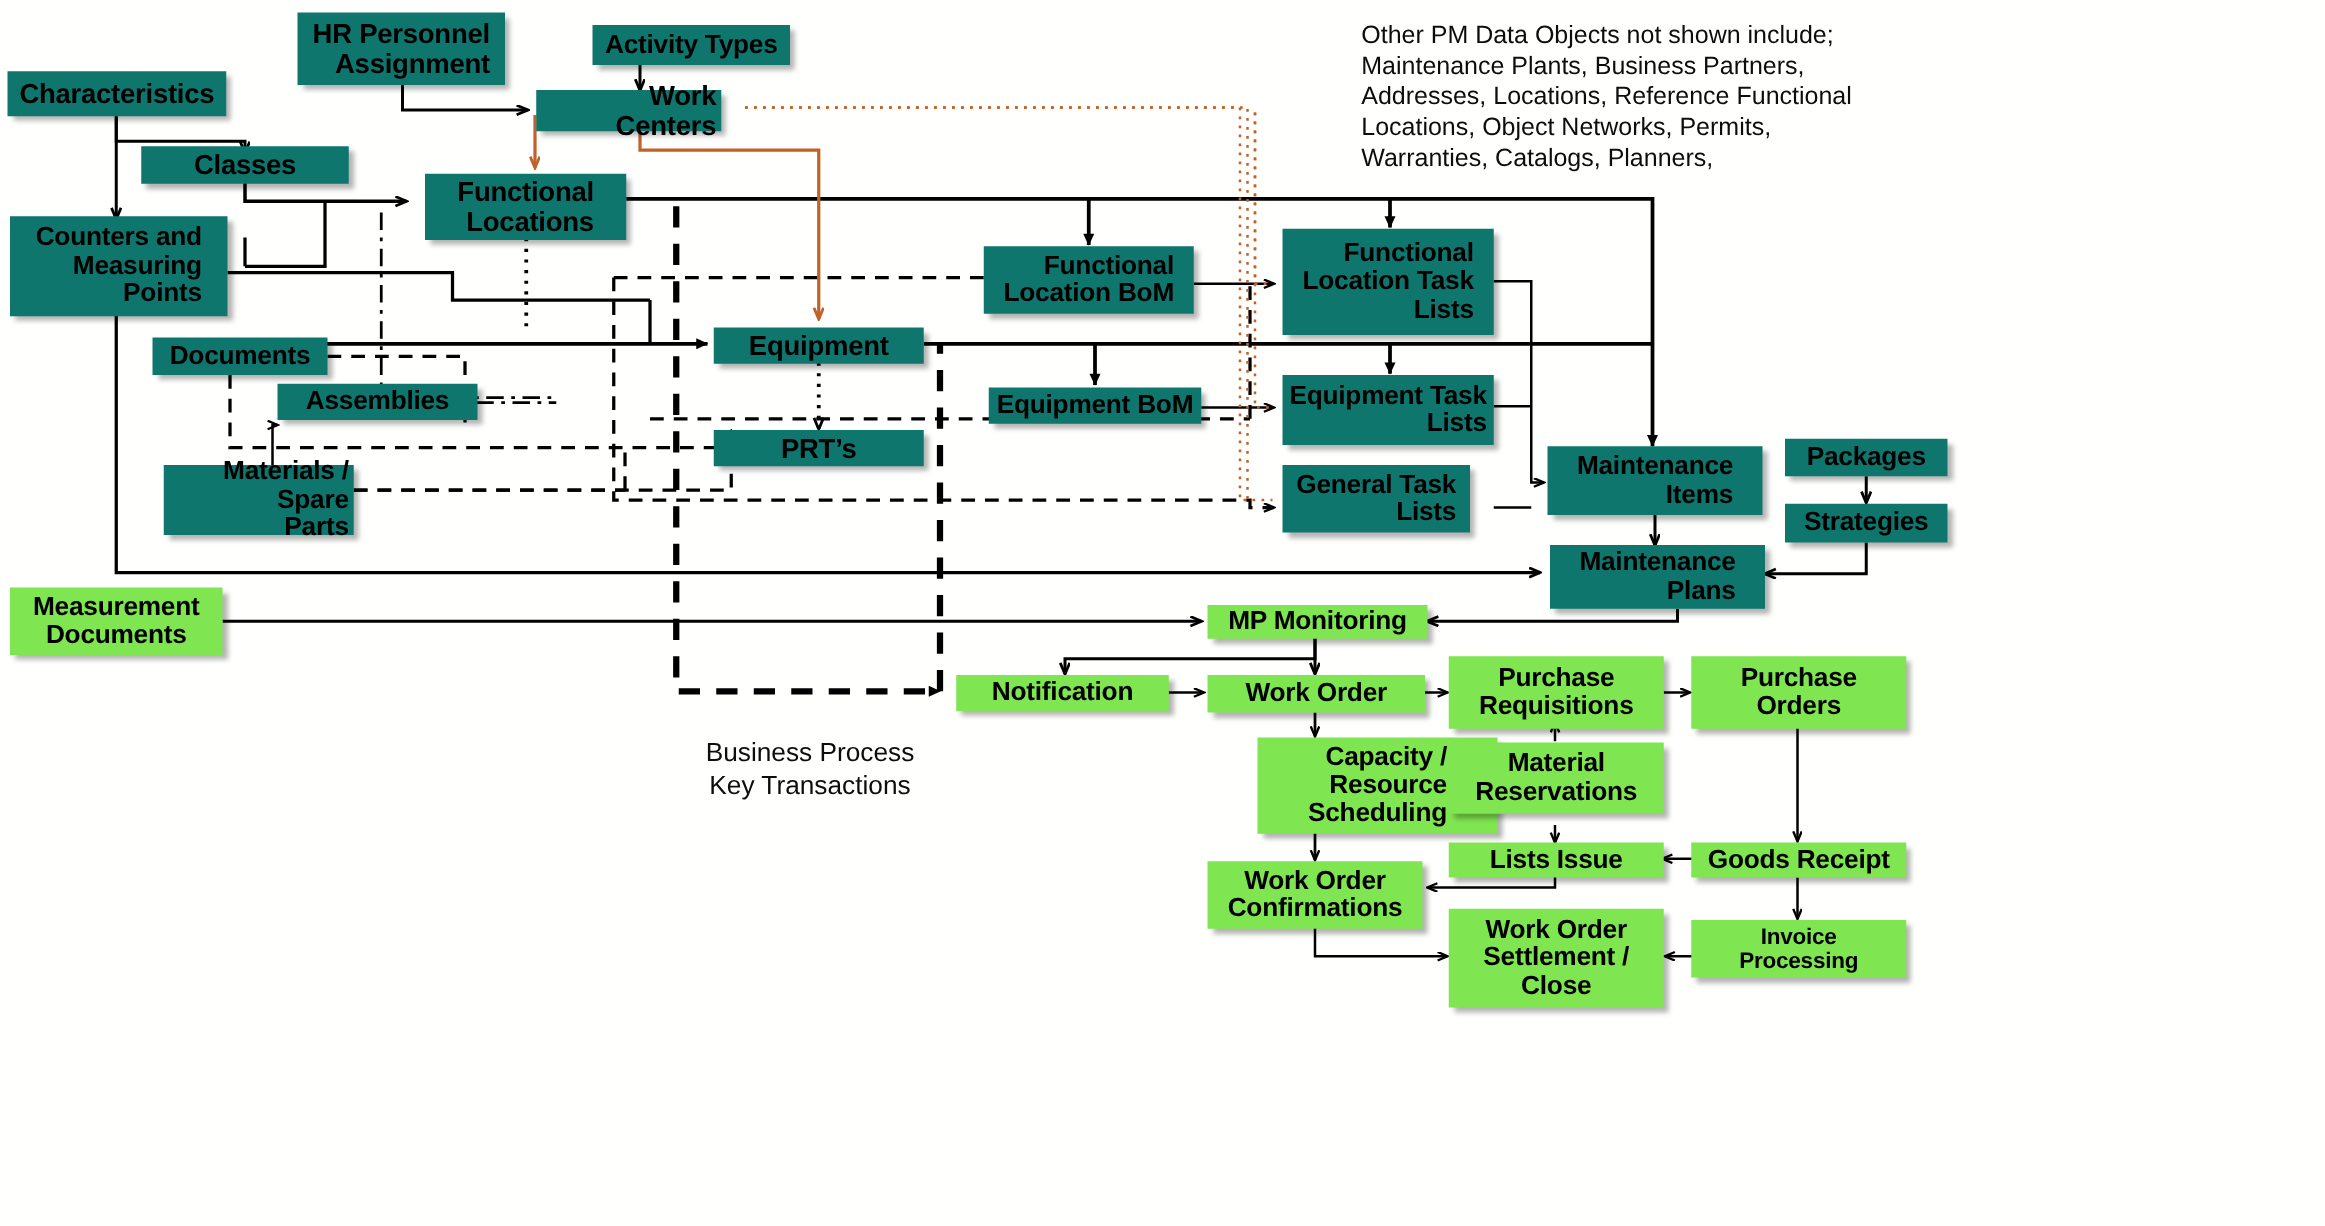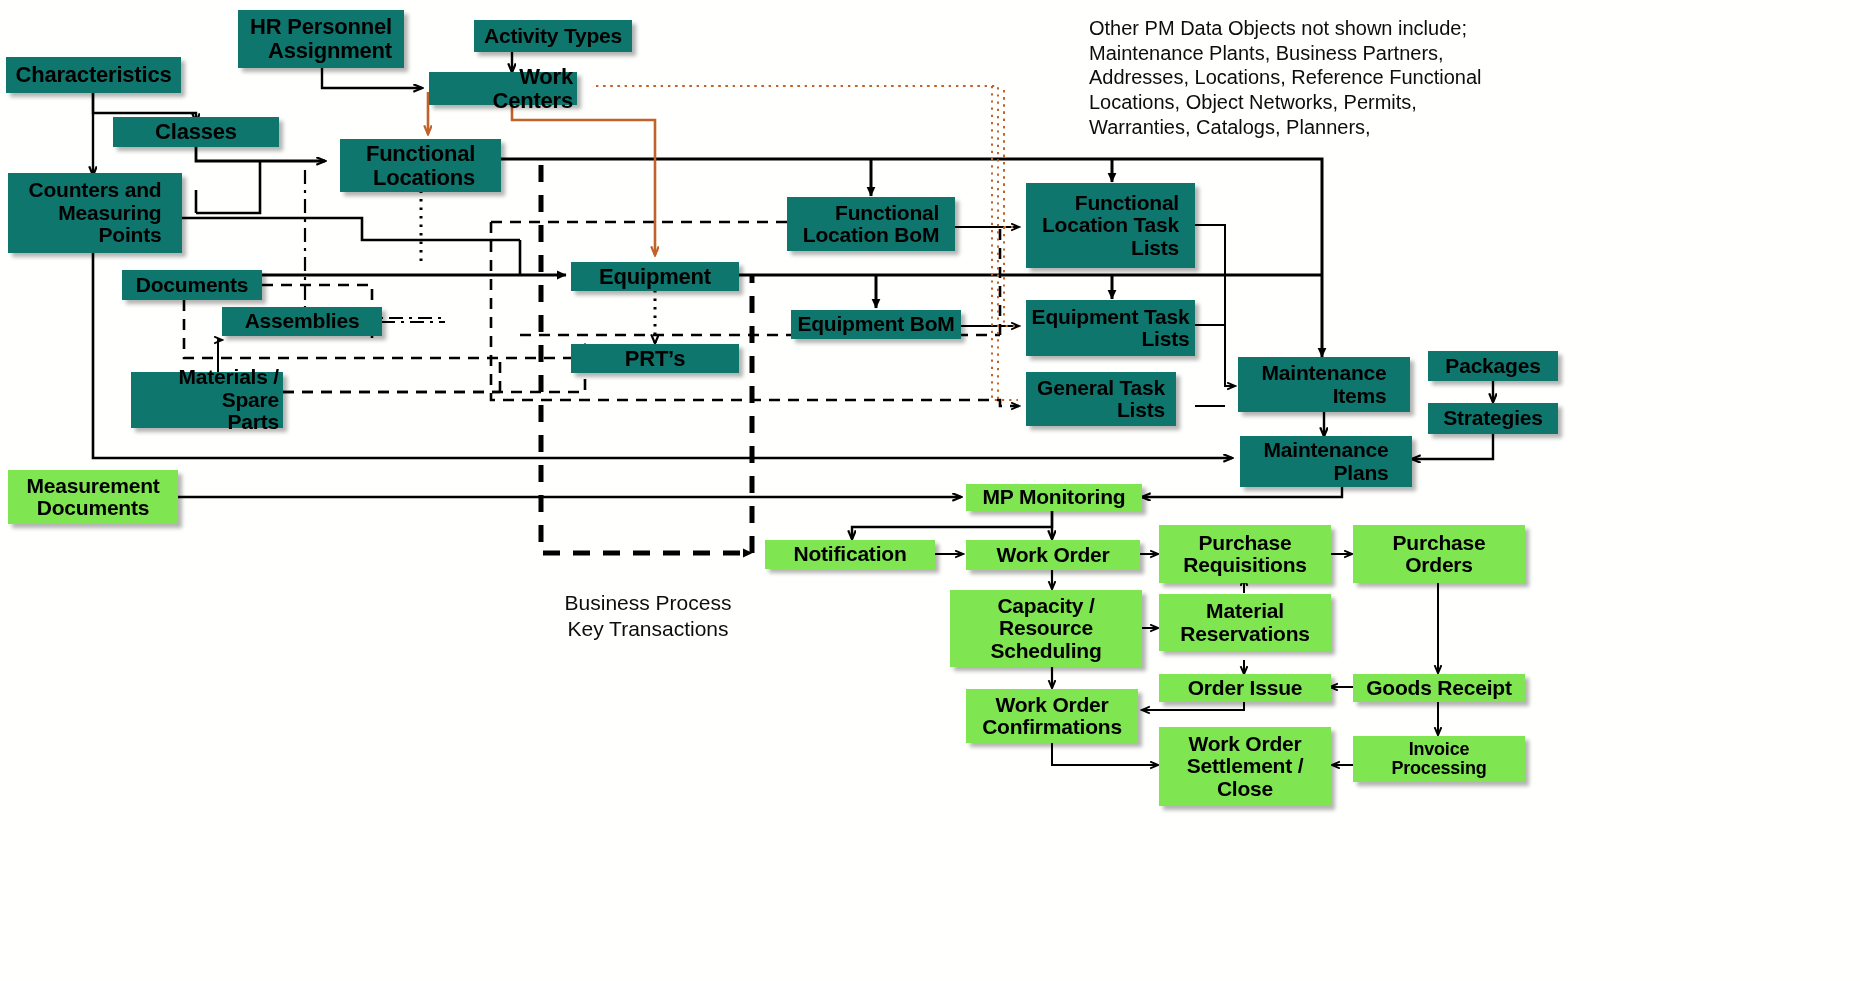--- a/index.html
+++ b/index.html
@@ -251,28 +251,28 @@
   <div class="node green" style="left:765px; top:540px; width:170px; height:29px; font-size:21px;">Notification</div>
 
   <div class="node green" style="left:966px; top:540px; width:174px; height:30px; font-size:21px;">Work Order</div>
 
   <div class="node green" style="left:1159px; top:525px; width:172px; height:58px; font-size:21px; white-space:pre-line;">Purchase
 Requisitions</div>
 
   <div class="node green" style="left:1353px; top:525px; width:172px; height:58px; font-size:21px; white-space:pre-line;">Purchase
 Orders</div>
 
-  <div class="node green" style="left:950px; top:590px; width:192px; height:77px; font-size:21px; white-space:pre-line;">Capacity /
+  <div class="node green" style="left:1006px; top:590px; width:192px; height:77px; font-size:21px; white-space:pre-line;text-align:right;">Capacity /
 Resource
 Scheduling</div>
 
   <div class="node green" style="left:1159px; top:594px; width:172px; height:57px; font-size:21px; white-space:pre-line;">Material
 Reservations</div>
 
-  <div class="node green" style="left:1159px; top:674px; width:172px; height:28px; font-size:21px;">Order Issue</div>
+  <div class="node green" style="left:1159px; top:674px; width:172px; height:28px; font-size:21px;">Lists Issue</div>
 
   <div class="node green" style="left:1353px; top:674px; width:172px; height:28px; font-size:21px;">Goods Receipt</div>
 
   <div class="node green" style="left:966px; top:689px; width:172px; height:54px; font-size:21px; white-space:pre-line;">Work Order
 Confirmations</div>
 
   <div class="node green" style="left:1159px; top:727px; width:172px; height:79px; font-size:21px; white-space:pre-line;">Work Order
 Settlement /
 Close</div>
 

